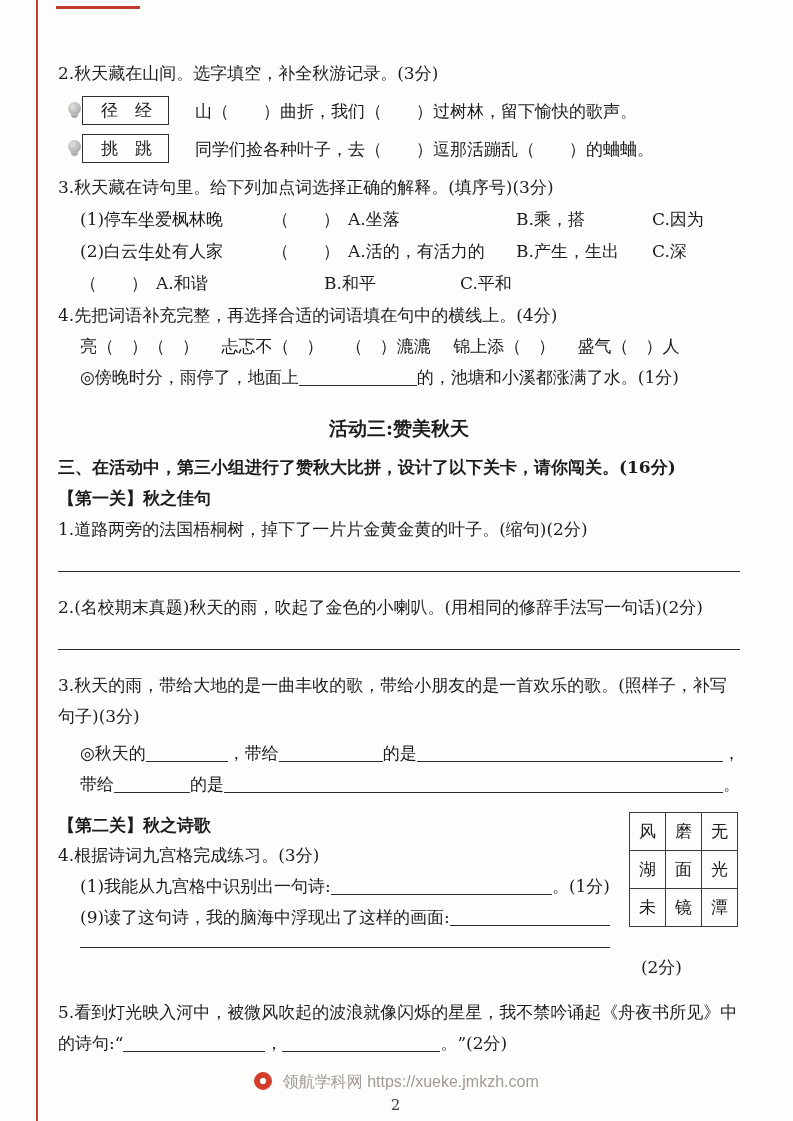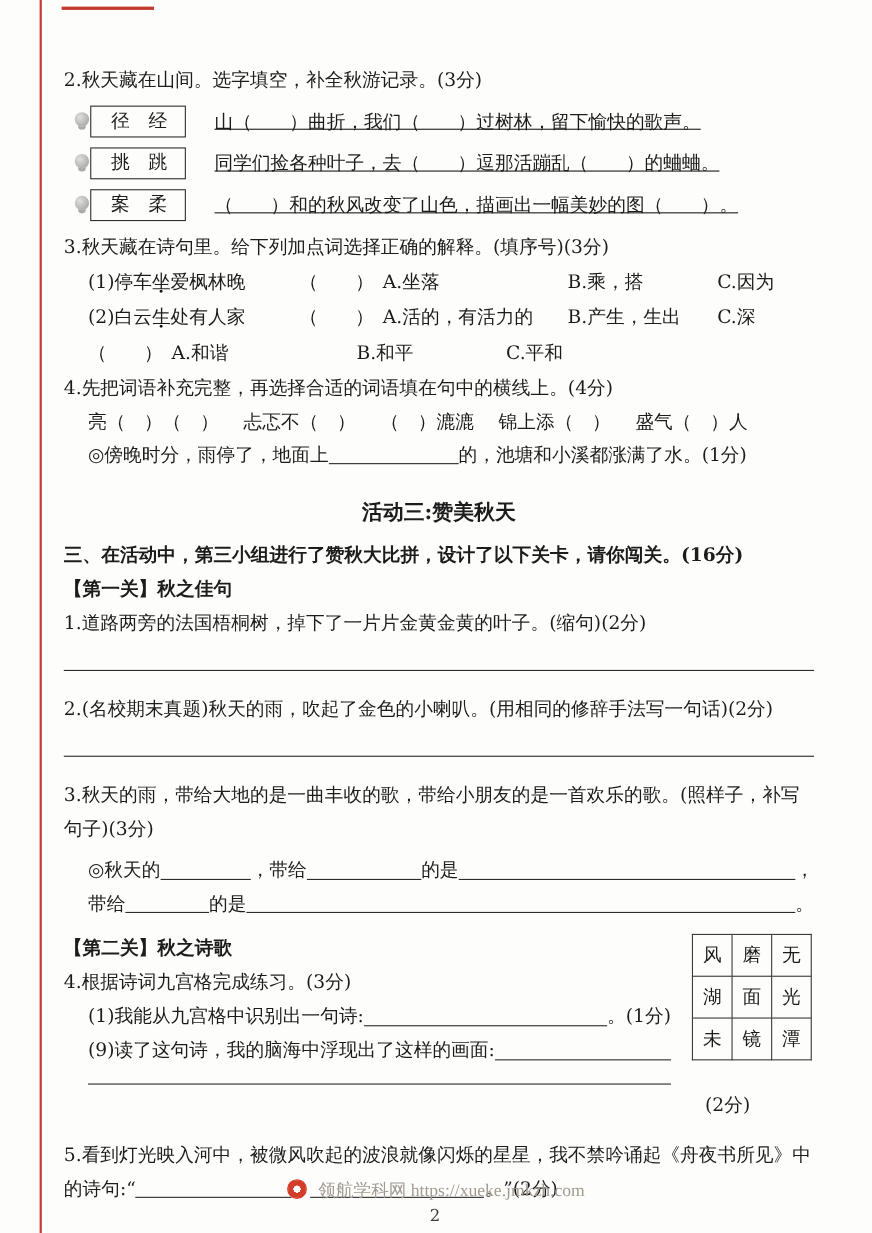--- a/index.html
+++ b/index.html
@@ -23,21 +23,21 @@
   .q2-row { margin:7px 0 7px 24px; display:flex; align-items:flex-start; }
   .char-box {
     position:relative; display:inline-block; border:1.6px solid #2e2e2e;
     padding:1px 16px 1px 18px; line-height:1.5; white-space:nowrap;
   }
   .mascot {
     position:absolute; left:-15px; top:5px; width:13px; height:13px; border-radius:50%;
     background:radial-gradient(circle at 35% 35%, #e0e0e0, #9a9a9a);
     box-shadow:0 6px 0 -3px #aaa;
   }
-  .q2-sentence { margin-left:26px;text-decoration:underline; }
+  .q2-sentence { margin-left:26px; }
 
   
   .q3-row { display:flex; padding-left:22px; line-height:1.9; }
   .q3-poem { width:192px; flex:none; }
   .q3-paren { width:76px; flex:none; }
   .q3-a { width:168px; flex:none; }
   .q3-b { width:136px; flex:none; }
   .q3-c { flex:1; }
   .dot { position:relative; }
   .dot::after { content:"·"; position:absolute; left:50%; transform:translateX(-50%);
@@ -60,21 +60,21 @@
   .nine-grid td {
     width:36px; height:38px; border:1.4px solid #3a3a3a; text-align:center;
     font-size:17px; padding:0; background:#fdfdfb;
   }
   .gate2-textline { margin-right:130px; }
   .score-line { text-align:right; padding-right:58px; margin-top:2px; }
 
   .s5-para { margin-top:14px; }
 
   .footer { position:absolute; left:0; right:0; top:1072px; text-align:center;
-    color:#a39a93; font-size:16px; font-family:Liberation Serif, serif; }
+    color:#a39a93; font-size:16px; font-family:Liberation Sans, sans-serif; }
   .logo {
     display:inline-block; width:18px; height:18px; border-radius:50%; vertical-align:-3px;
     background:radial-gradient(circle at 50% 50%, #fff 0 28%, #d43d2a 30% 100%);
     border:1.5px solid #d43d2a; margin-right:6px;
   }
   .pagenum { position:absolute; left:0; right:0; top:1096px; text-align:center;
     color:#3c3c3c; font-size:15px; letter-spacing:2px; }
 </style>
 </head>
 <body>
@@ -93,27 +93,20 @@
         <span>径　经</span>
       </span>
       <span class="q2-sentence">山（　　）曲折，我们（　　）过树林，留下愉快的歌声。</span>
     </div>
     <div class="q2-row">
       <span class="char-box">
         <span class="mascot"></span>
         <span>挑　跳</span>
       </span>
       <span class="q2-sentence">同学们捡各种叶子，去（　　）逗那活蹦乱（　　）的蛐蛐。</span>
-    </div>
-    <div class="q2-row">
-      <span class="char-box">
-        <span class="mascot"></span>
-        <span>案　柔</span>
-      </span>
-      <span class="q2-sentence">（　　）和的秋风改变了山色，描画出一幅美妙的图（　　）。</span>
     </div>
 
     <div class="line">3.秋天藏在诗句里。给下列加点词选择正确的解释。(填序号)(3分)</div>
 
     <div class="q3-row">
       <span class="q3-poem"><span>(1)停车</span><span class="dot">坐</span><span>爱枫林晚</span></span>
       <span class="q3-paren">（　　）</span>
       <span class="q3-a">A.坐落</span>
       <span class="q3-b">B.乘，搭</span>
       <span class="q3-c">C.因为</span>

